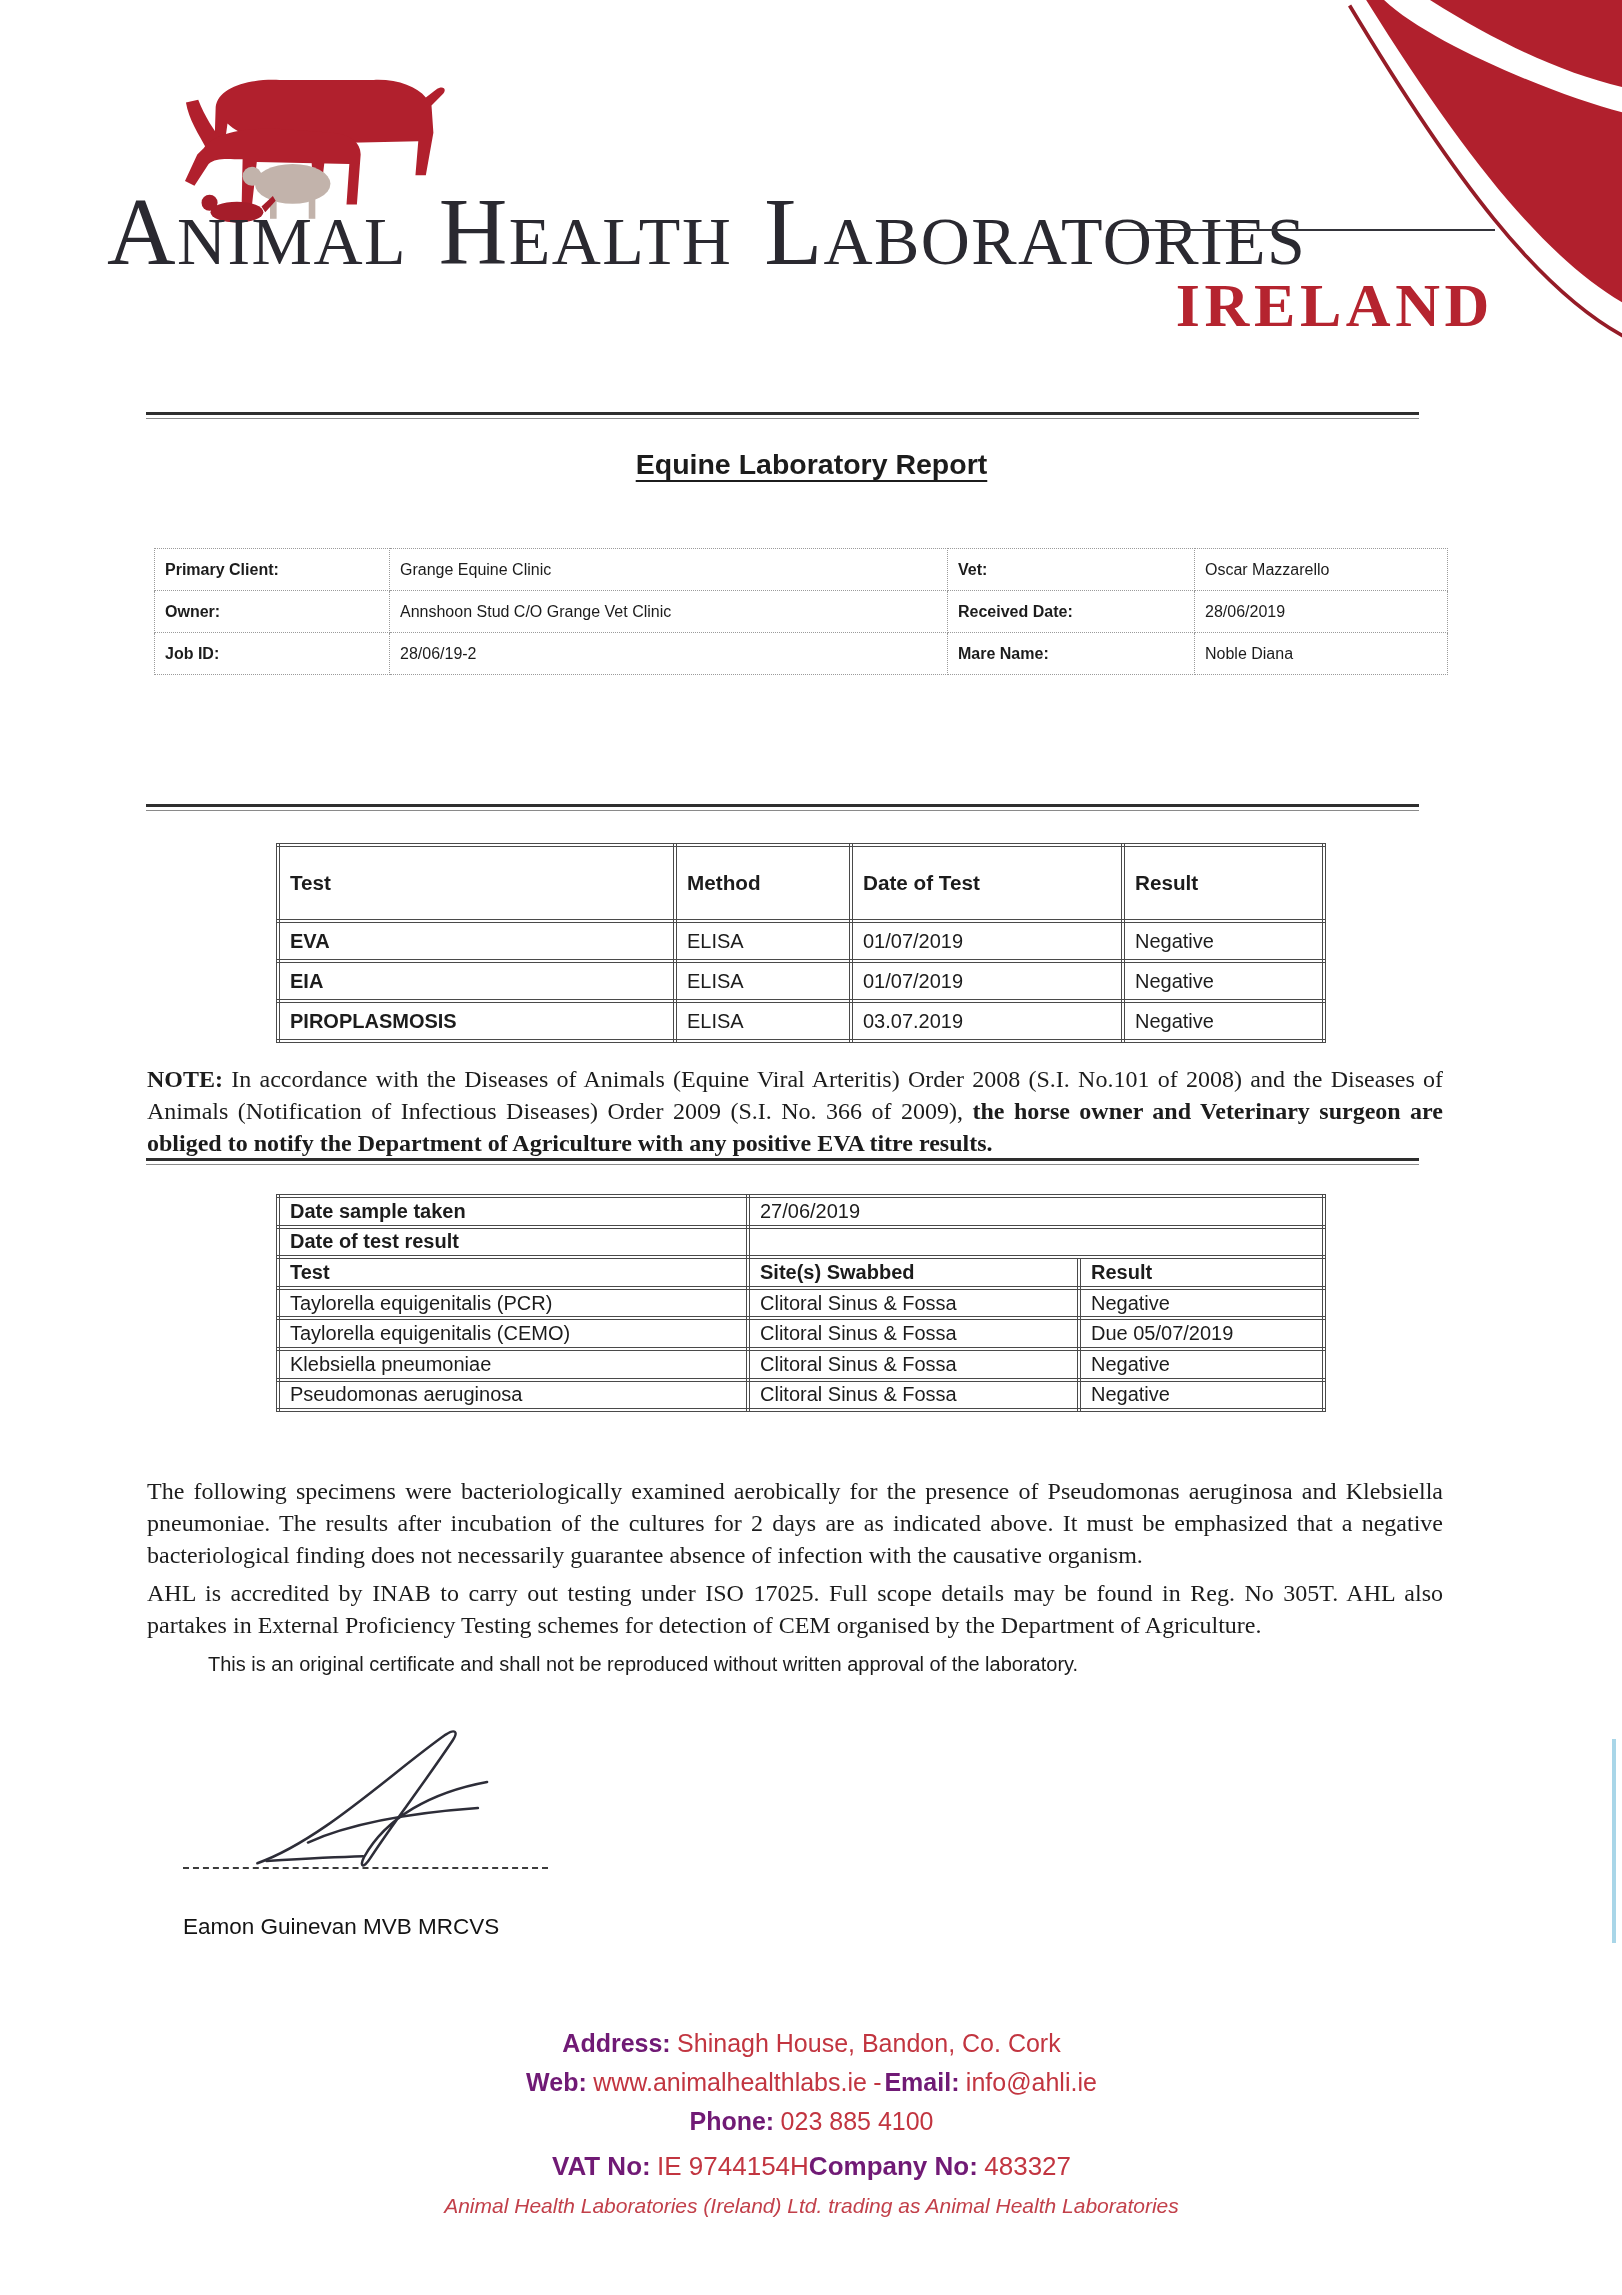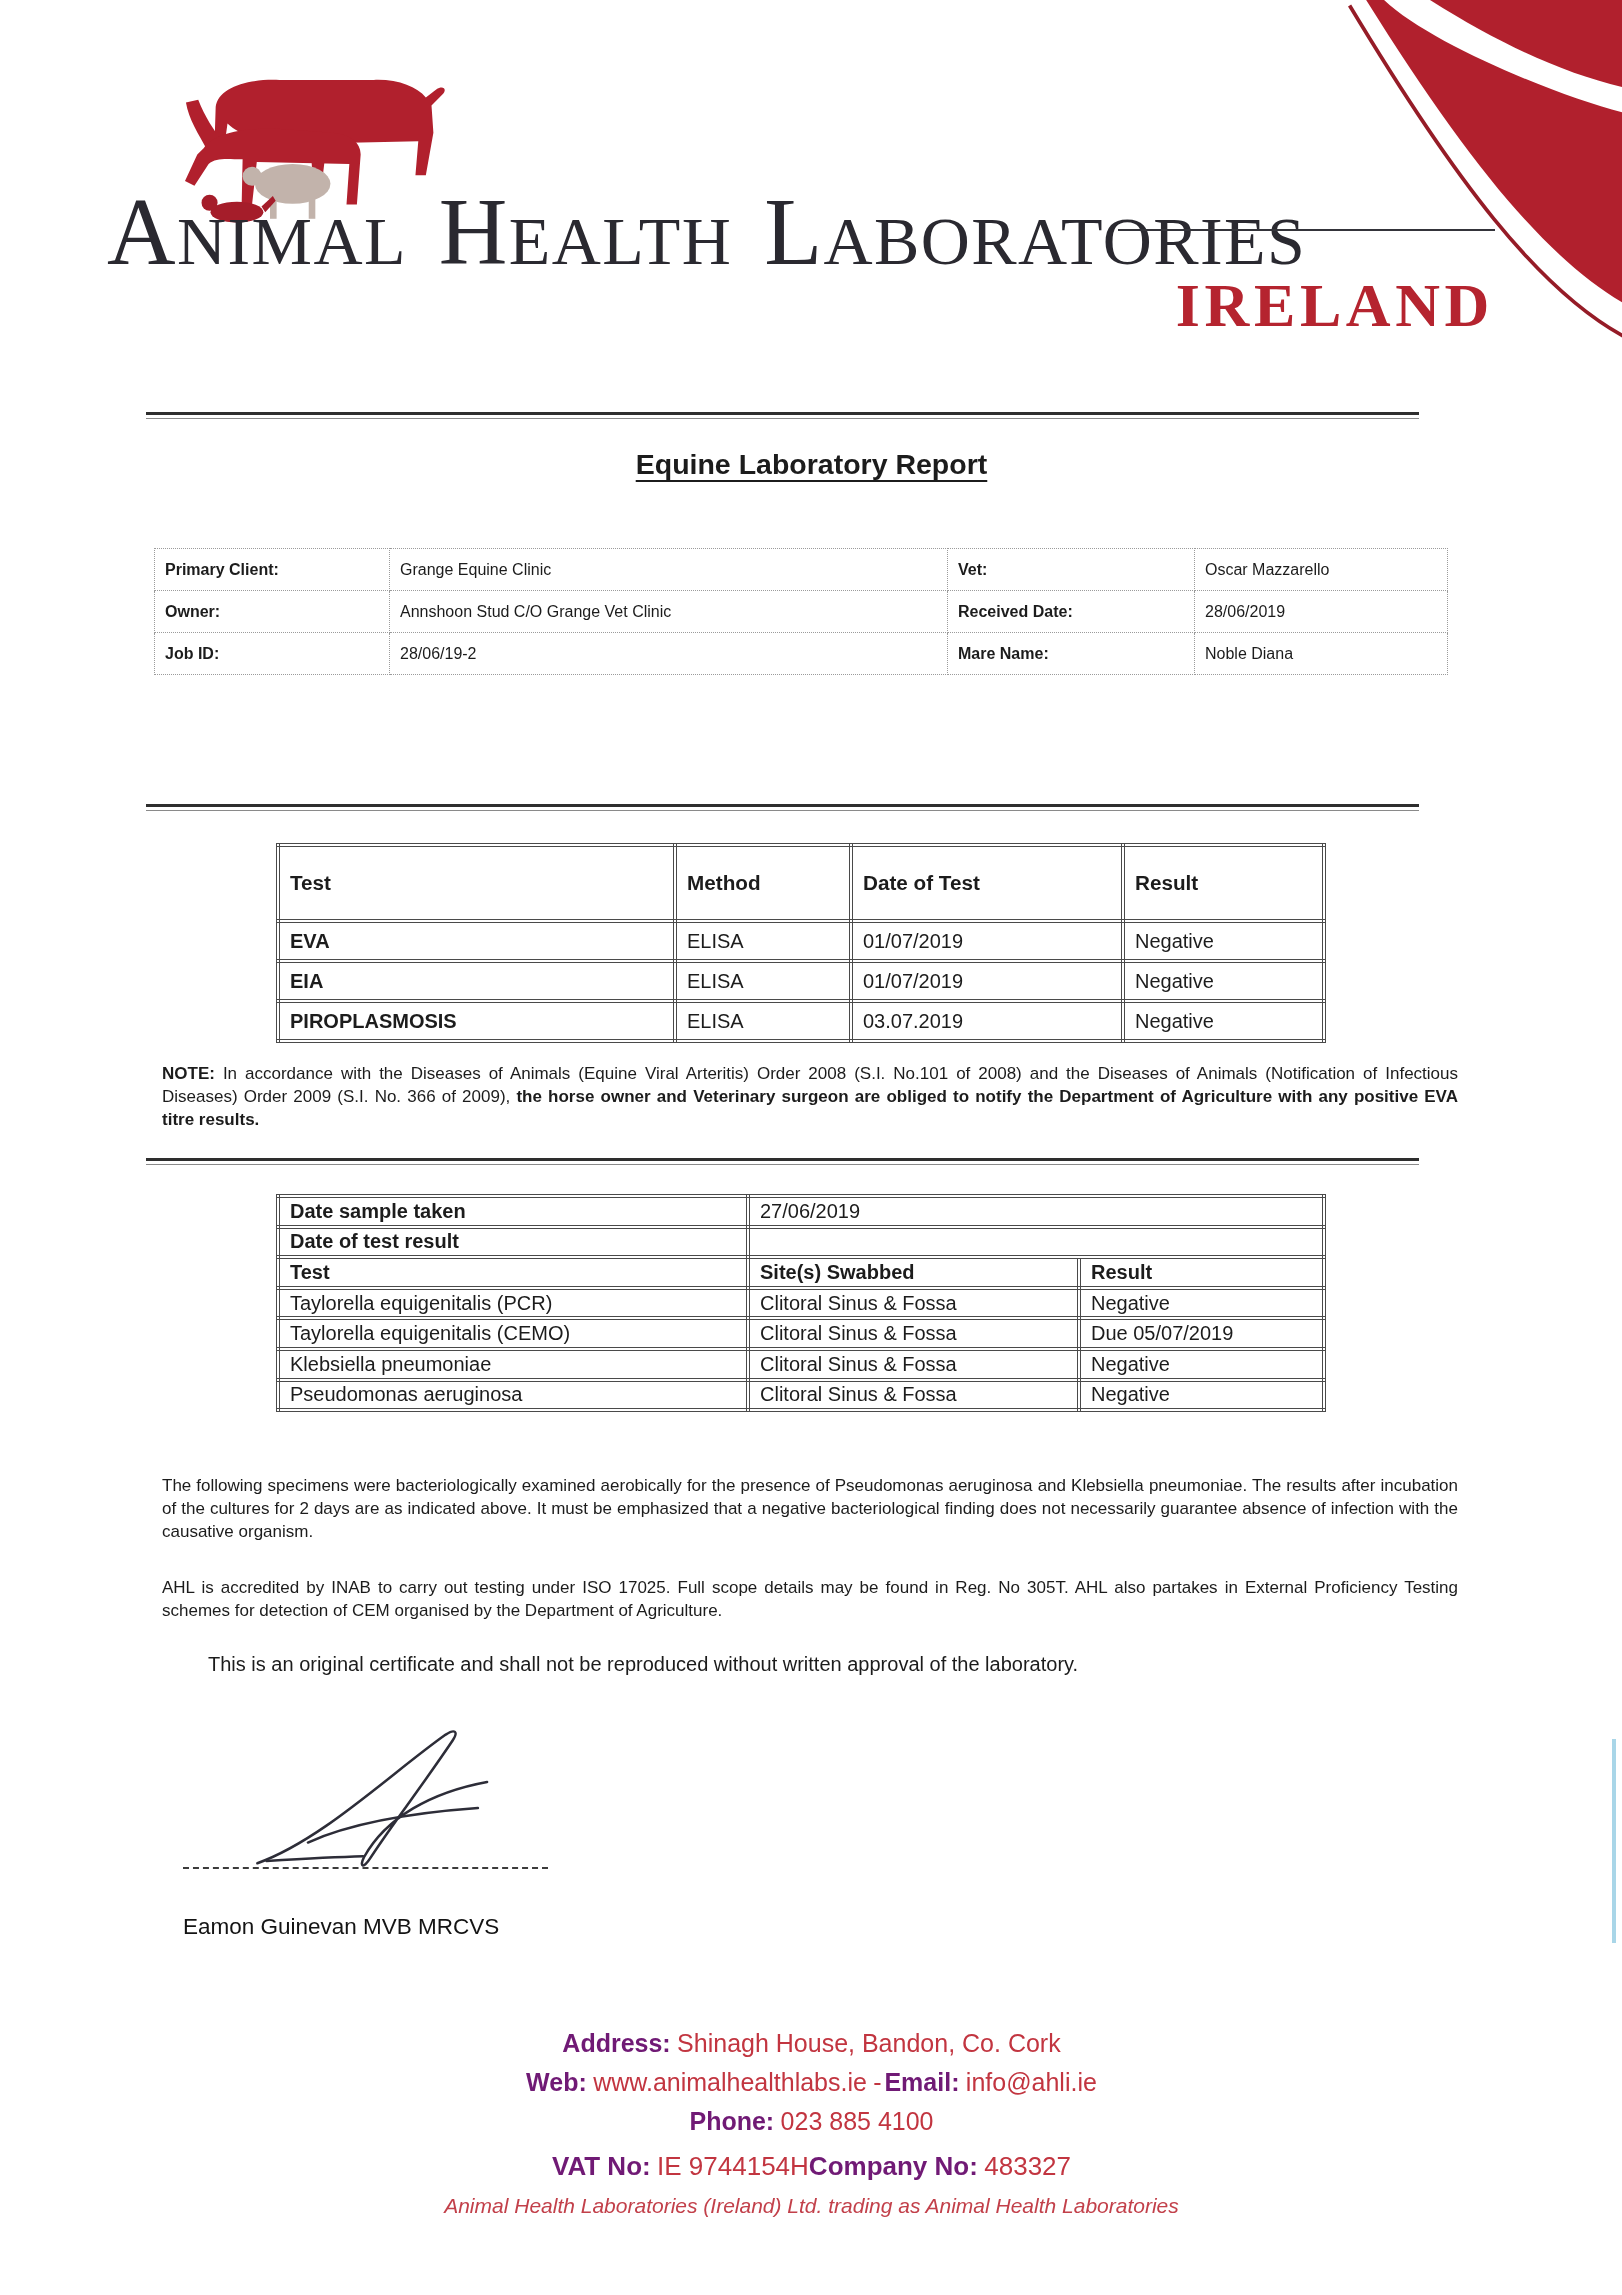--- a/index.html
+++ b/index.html
@@ -42,21 +42,21 @@
                                    text-align:left; vertical-align:middle; overflow:hidden; white-space:nowrap; }
   #serology { left:276px; top:831px; }
   #serology tr.head th { height:76px; font-size:20.7px; }
   #serology td { height:40px; }
   #serology td.b { font-weight:bold; }
   #swab { left:276px; top:1182px; }
   #swab th, #swab td { height:29px;border-radius:7px; }
   #swab .lbl { font-weight:bold; }
 
   
-  .para { position:absolute; left:162px; width:1296px; font-size:17px; line-height:1.34; text-align:justify; }
+  .para { position:absolute; left:147px; width:1296px; font-size:24px; line-height:1.34; text-align:justify;font-family:Liberation Serif, serif; }
   #note-para { top:1063px; }
   #para-bact { top:1475px; }
   #para-accr { top:1577px; }
   .bold { font-weight:bold; }
   #cert-line { position:absolute; left:208px; top:1653px; font-size:20px; font-weight:normal; }
 
   
   #sig-svg { position:absolute; left:239px; top:1723px; width:317px; height:161px; }
   #sig-line { position:absolute; left:183px; top:1867px; width:365px; height:0; border-top:2.3px dashed #3c3c3c; }
   #signatory { position:absolute; left:183px; top:1914px; font-size:22.5px; color:#141414; }

